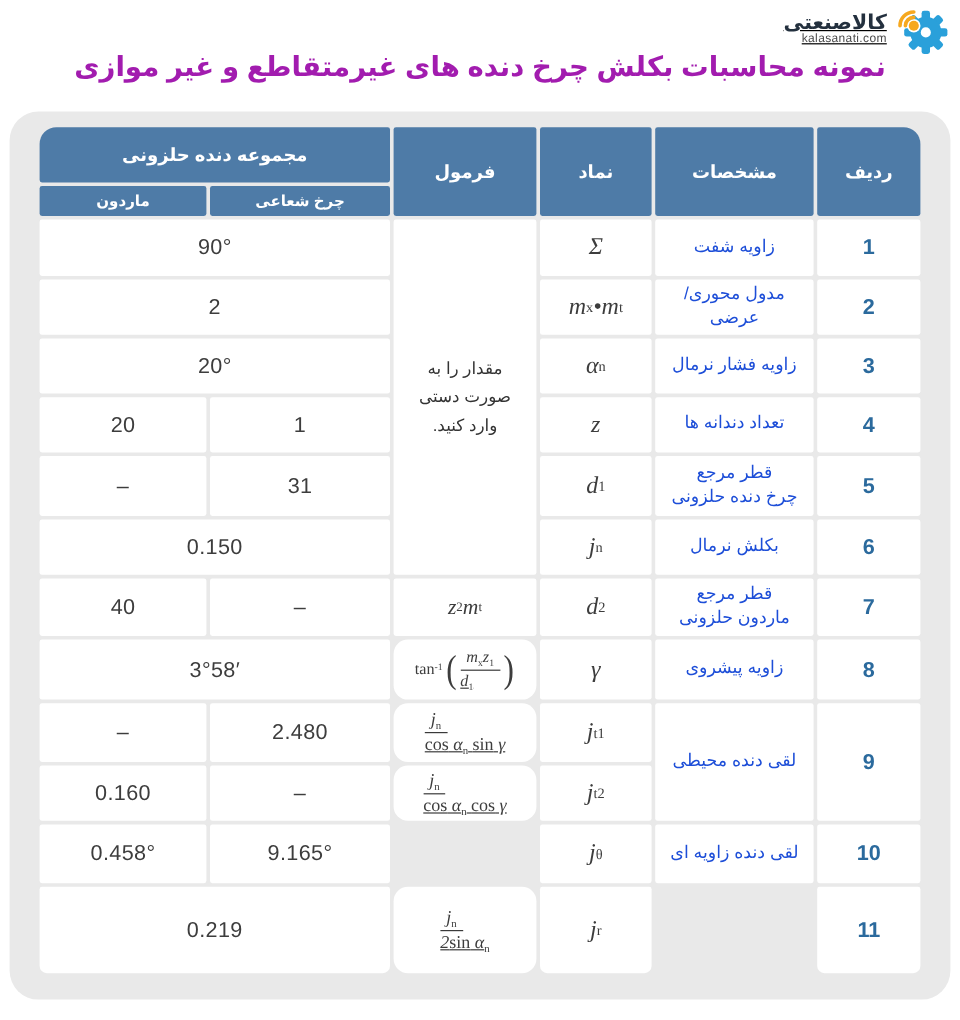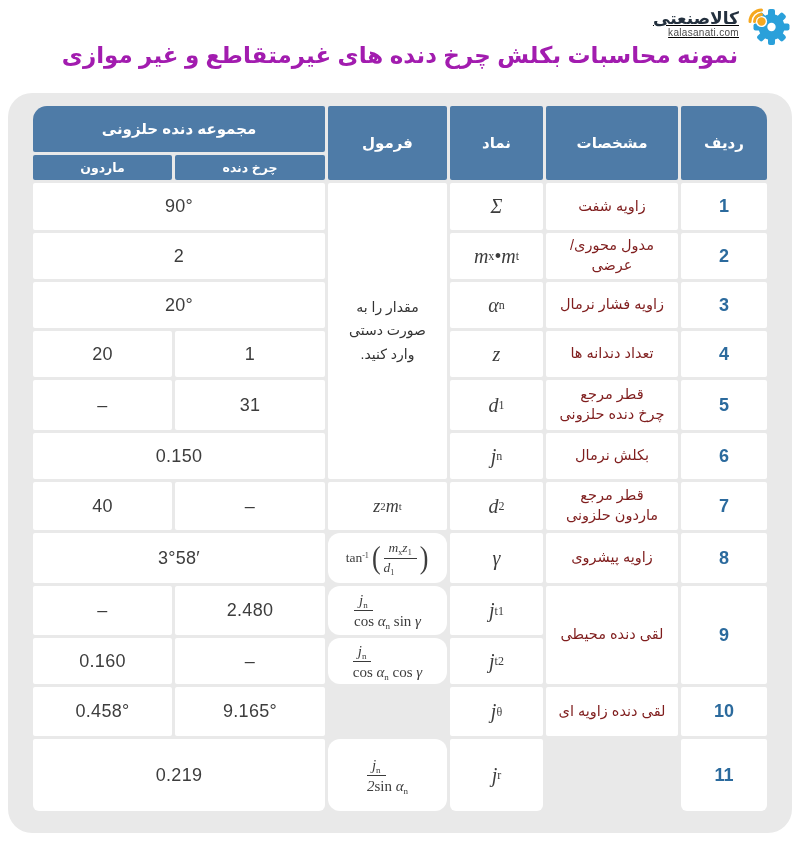--- a/index.html
+++ b/index.html
@@ -38,33 +38,33 @@
   .hd{
     background:#4e7ba7;color:#ffffff;font-weight:700;font-size:15px;
   }
   .hd-sub{font-size:12.5px;font-weight:700;}
   .corner-tr{border-top-right-radius:14px;}
   .corner-tl{border-top-left-radius:14px;}
   .corner-br{border-bottom-right-radius:14px;}
   .corner-bl{border-bottom-left-radius:14px;}
   .bot{border-bottom-left-radius:6px;border-bottom-right-radius:6px;}
   .no{color:#2b6a9d;font-weight:700;font-size:18px;}
-  .spec{font-size:14.5px;color:#7f1d1d;line-height:1.35;white-space:pre-line;padding:0 4px;}
+  .spec{font-size:14.5px;color:#1d4ed8;line-height:1.35;white-space:pre-line;padding:0 4px;}
   .val{font-size:18px;color:#3d3d3d;letter-spacing:.3px;direction:ltr;}
   .note{font-size:14px;color:#333333;line-height:1.65;white-space:pre-line;font-weight:400;}
   
   .sym,.frm{font-family:"Liberation Serif","DejaVu Serif",serif;direction:ltr;}
   .sym{font-style:italic;font-size:20px;}
   .frm{font-style:italic;font-size:15px;gap:2px;border-radius:12px;}
   .sym sub,.frm sub{font-size:.6em;font-style:normal;line-height:0;vertical-align:-0.35em;}
   .frm sup{font-size:.6em;font-style:normal;line-height:0;vertical-align:0.5em;}
   .fn{font-style:normal;}
   .frac{display:inline-flex;flex-direction:column;align-items:flex-start;line-height:1.2;}
   .frac .num{border-bottom:1.3px solid #3a3a3a;padding:0 5px 1px;}
-  .frac .den{padding-top:1px;}
+  .frac .den{padding-top:1px;text-decoration:underline;}
   .bigp{font-style:normal;font-size:26px;font-weight:400;transform:scaleY(1.25);margin:0 1px;line-height:1;}
   .tanp{font-size:13.5px;}
 </style>
 </head>
 <body>
 
 <div class="logo">
   <span style="display:inline-flex;">
     <svg width="46" height="44" viewBox="0 0 46 44">
       <g fill="#2aa0da">
@@ -94,21 +94,21 @@
 <h1 class="page-title">نمونه محاسبات بکلش چرخ دنده های غیرمتقاطع و غیر موازی</h1>
 
 <div class="panel">
   <div class="tbl">
 
     <div class="cell hd corner-tr" style="grid-column:1;grid-row:1/3">ردیف</div>
     <div class="cell hd" style="grid-column:2;grid-row:1/3">مشخصات</div>
     <div class="cell hd" style="grid-column:3;grid-row:1/3">نماد</div>
     <div class="cell hd" style="grid-column:4;grid-row:1/3">فرمول</div>
     <div class="cell hd corner-tl" style="grid-column:5/7;grid-row:1">مجموعه دنده حلزونی</div>
-    <div class="cell hd hd-sub" style="grid-column:5;grid-row:2">چرخ دنده</div>
+    <div class="cell hd hd-sub" style="grid-column:5;grid-row:2">چرخ شعاعی</div>
     <div class="cell hd hd-sub" style="grid-column:6;grid-row:2">ماردون</div>
 
     <div class="cell no" style="grid-column:1;grid-row:3">1</div>
     <div class="cell spec" style="grid-column:2;grid-row:3">زاویه شفت</div>
     <div class="cell sym" style="grid-column:3;grid-row:3">Σ</div>
     <div class="cell note" style="grid-column:4;grid-row:3/9">مقدار را به
 صورت دستی
 وارد کنید.</div>
     <div class="cell val" style="grid-column:5/7;grid-row:3">90°</div>
 

